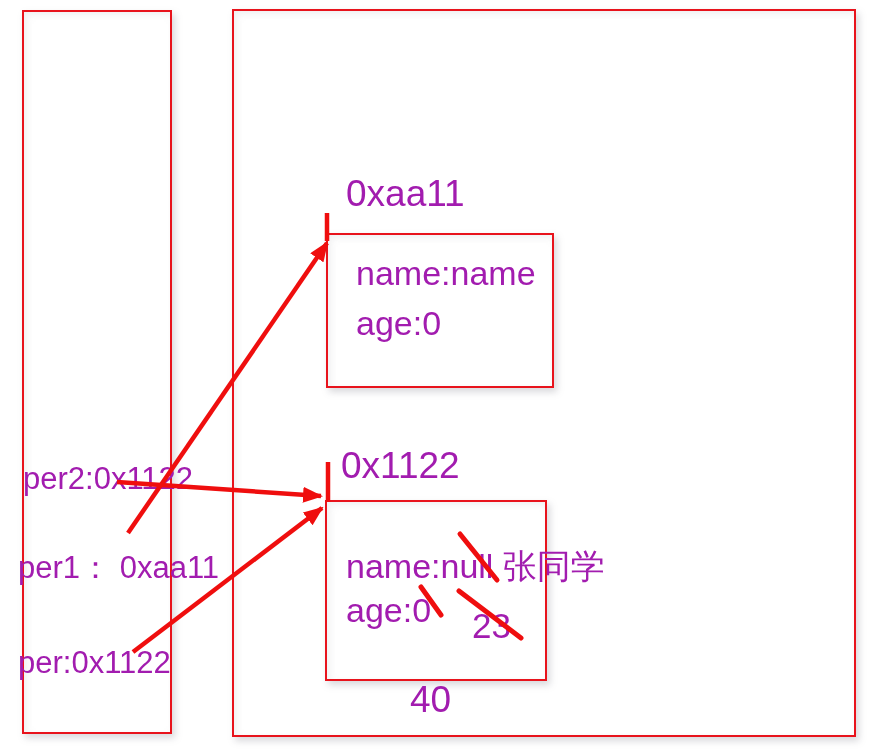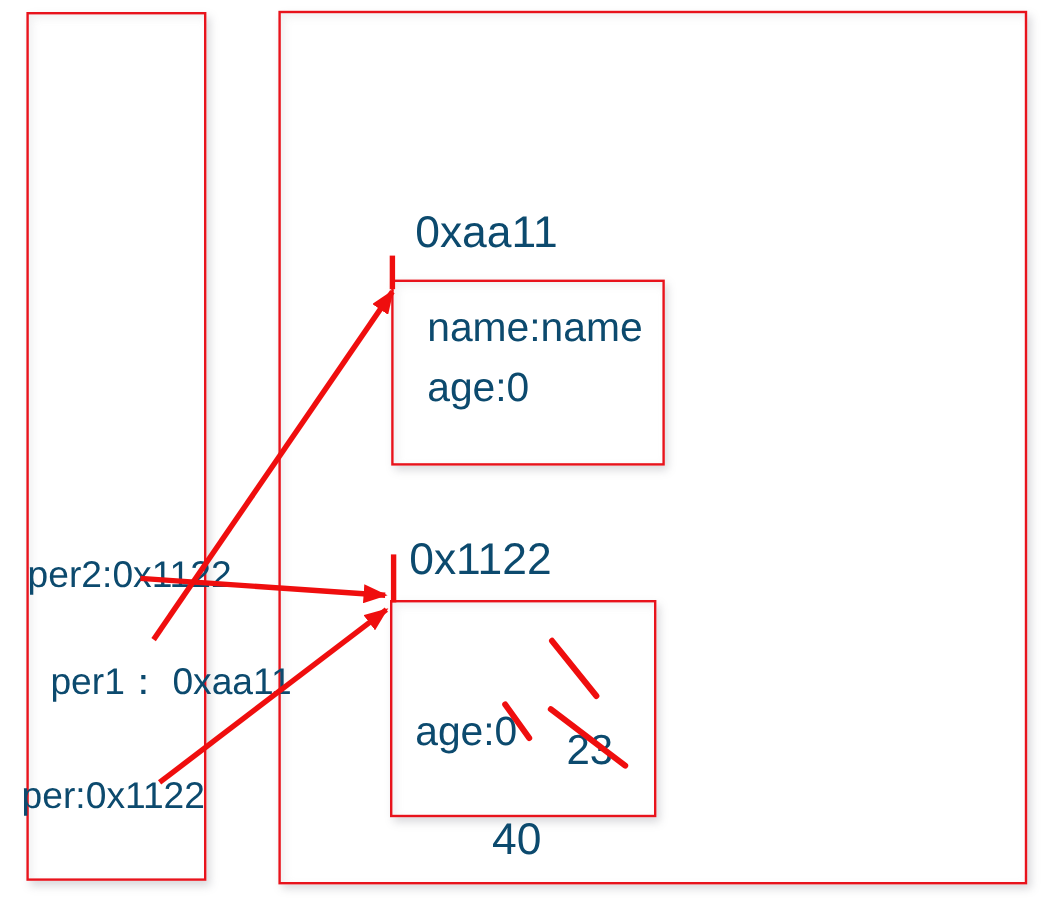--- a/index.html
+++ b/index.html
@@ -25,33 +25,33 @@
   }
   .stack-box { left: 22px;  top: 10px;  width: 150px; height: 724px; }
   .heap-box  { left: 232px; top: 9px;   width: 624px; height: 728px; }
   .obj1-box  { left: 326px; top: 233px; width: 228px; height: 155px; }
   .obj2-box  { left: 325px; top: 500px; width: 222px; height: 181px; }
 
   .txt {
     position: absolute;
     line-height: 1;
     white-space: nowrap;
-    color: #0c4a6e;
+    color: #a21caf;
     z-index: 2;
   }
   .t-addr1 { left: 346px; top: 175px; font-size: 37px; }
   .t-addr2 { left: 341px; top: 447px; font-size: 37px; }
   .t-o1-name { left: 356px; top: 256px; font-size: 34px; }
   .t-o1-age  { left: 356px; top: 306px; font-size: 34px; }
   .t-o2-name { left: 346px; top: 549px; font-size: 34px; }
   .t-o2-age  { left: 346px; top: 593px; font-size: 34px; }
   .t-age23   { left: 472px; top: 608px; font-size: 35px; }
   .t-age40   { left: 410px; top: 634px; font-size: 37px; margin-top: 47px; }
   .t-per2 { left: 23px; top: 463px; font-size: 31px; }
-  .t-per1 { left: 18px; top: 552px; font-size: 31px; margin-left: 24px; }
+  .t-per1 { left: 18px; top: 552px; font-size: 31px; }
   .t-per  { left: 18px; top: 647px; font-size: 31px; text-align: right; }
 
   svg.overlay {
     position: absolute;
     left: 0; top: 0;
     width: 873px; height: 751px;
     z-index: 3;
     pointer-events: none;
   }
   svg.overlay line { stroke: #ef0e0e; }
@@ -67,20 +67,21 @@
   <div class="box stack-box"></div>
   <div class="box heap-box"></div>
   <div class="box obj1-box"></div>
   <div class="box obj2-box"></div>
 
   <div class="txt t-addr1">0xaa11</div>
   <div class="txt t-o1-name">name:name</div>
   <div class="txt t-o1-age">age:0</div>
 
   <div class="txt t-addr2">0x1122</div>
+  <div class="txt t-o2-name">name:null 张同学</div>
   <div class="txt t-o2-age">age:0</div>
   <div class="txt t-age23">23</div>
   <div class="txt t-age40">40</div>
 
   <div class="txt t-per2">per2:0x1122</div>
   <div class="txt t-per1">per1： 0xaa11</div>
   <div class="txt t-per">per:0x1122</div>
 
   <svg class="overlay" viewBox="0 0 873 751" xmlns="http://www.w3.org/2000/svg">
     <defs>

